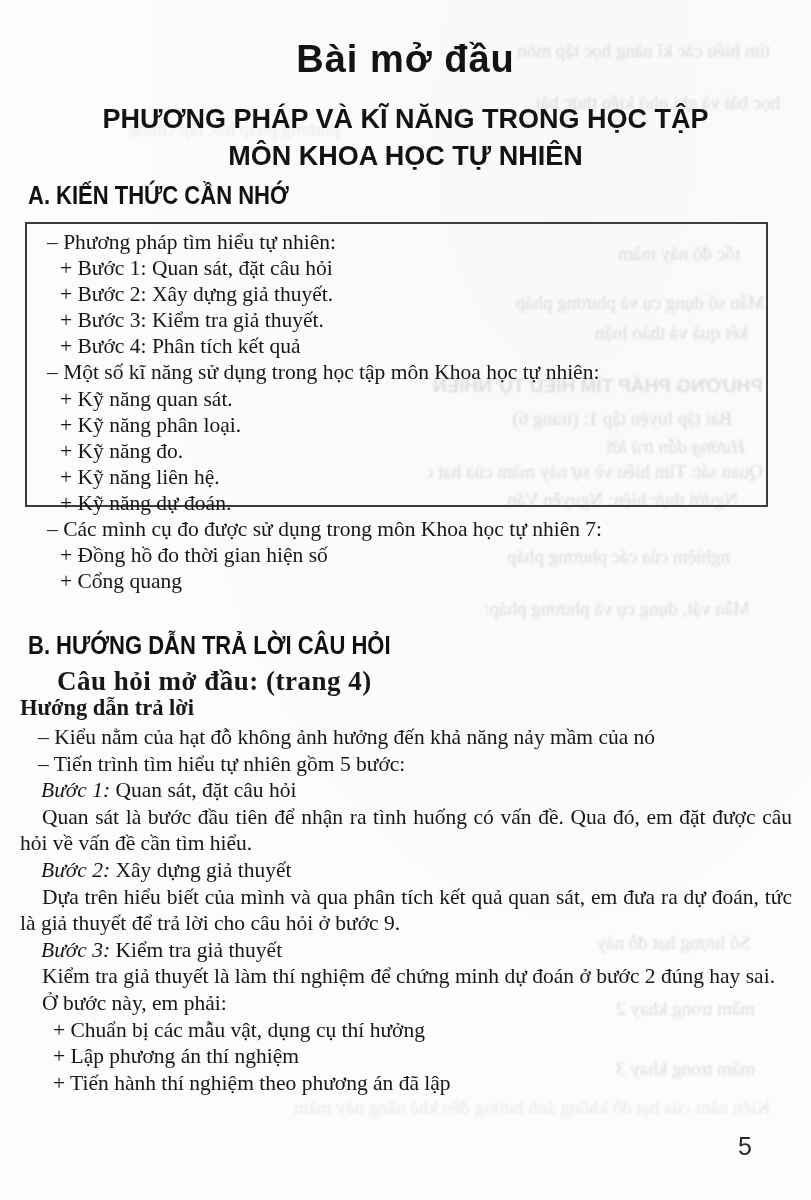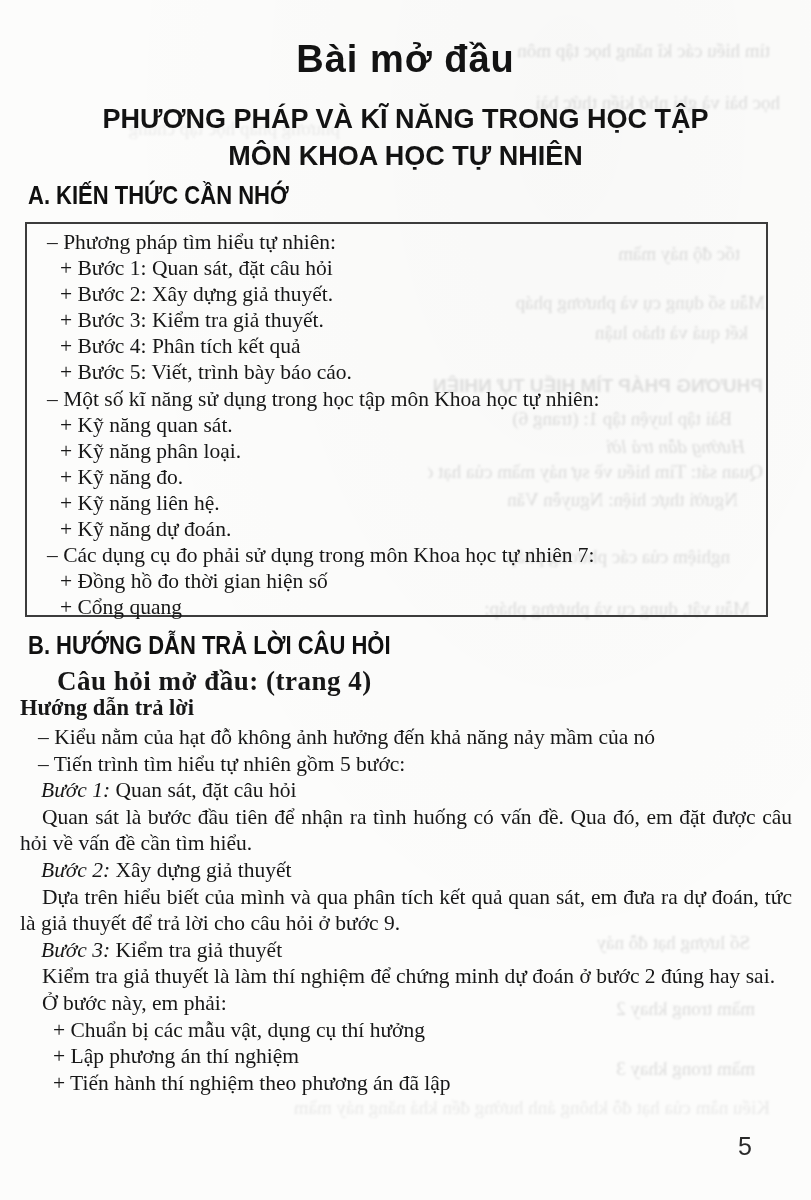--- a/index.html
+++ b/index.html
@@ -40,21 +40,21 @@
     white-space: nowrap;
     transform: scaleX(0.88); transform-origin: left center;
     color: #101010;
   }
   #heading-a { top: 181px; }
   #heading-b { top: 631px; }
 
   
   .kbox {
     position: absolute; left: 25px; top: 222px;
-    width: 743px; height: 395px;
+    width: 743px; height: 285px;
     border: 2px solid #3c3c3c;
     background: transparent;
     padding-top: 5px;
   }
   .bline {
     font-size: 21.5px; line-height: 26.1px;
     white-space: nowrap;
   }
   .bline.dash { padding-left: 20px; }
   .bline.plus { padding-left: 33px; }
@@ -152,28 +152,27 @@
   </div>
 
   <div class="sec-heading" id="heading-a">A. KIẾN THỨC CẦN NHỚ</div>
   <div class="kbox">
     <div>
         <div class="bline dash">– Phương pháp tìm hiểu tự nhiên:</div>
         <div class="bline plus">+ Bước 1: Quan sát, đặt câu hỏi</div>
         <div class="bline plus">+ Bước 2: Xây dựng giả thuyết.</div>
         <div class="bline plus">+ Bước 3: Kiểm tra giả thuyết.</div>
         <div class="bline plus">+ Bước 4: Phân tích kết quả</div>
-        <div class="bline plus">+ Bước 5: Viết, trình bày báo cáo.</div>
         <div class="bline dash">– Một số kĩ năng sử dụng trong học tập môn Khoa học tự nhiên:</div>
         <div class="bline plus">+ Kỹ năng quan sát.</div>
         <div class="bline plus">+ Kỹ năng phân loại.</div>
         <div class="bline plus">+ Kỹ năng đo.</div>
         <div class="bline plus">+ Kỹ năng liên hệ.</div>
         <div class="bline plus">+ Kỹ năng dự đoán.</div>
-        <div class="bline dash">– Các dụng cụ đo phải sử dụng trong môn Khoa học tự nhiên 7:</div>
+        <div class="bline dash">– Các mình cụ đo được sử dụng trong môn Khoa học tự nhiên 7:</div>
         <div class="bline plus">+ Đồng hồ đo thời gian hiện số</div>
         <div class="bline plus">+ Cổng quang</div>
       </div>
   </div>
 
   <div class="sec-heading" id="heading-b">B. HƯỚNG DẪN TRẢ LỜI CÂU HỎI</div>
   <div class="question-label">Câu hỏi mở đầu: (trang 4)</div>
   <div class="answer-heading">Hướng dẫn trả lời</div>
   <div class="answer-body">
       <div class="blk dash">– Kiểu nằm của hạt đỗ không ảnh hưởng đến khả năng nảy mầm của nó</div>

